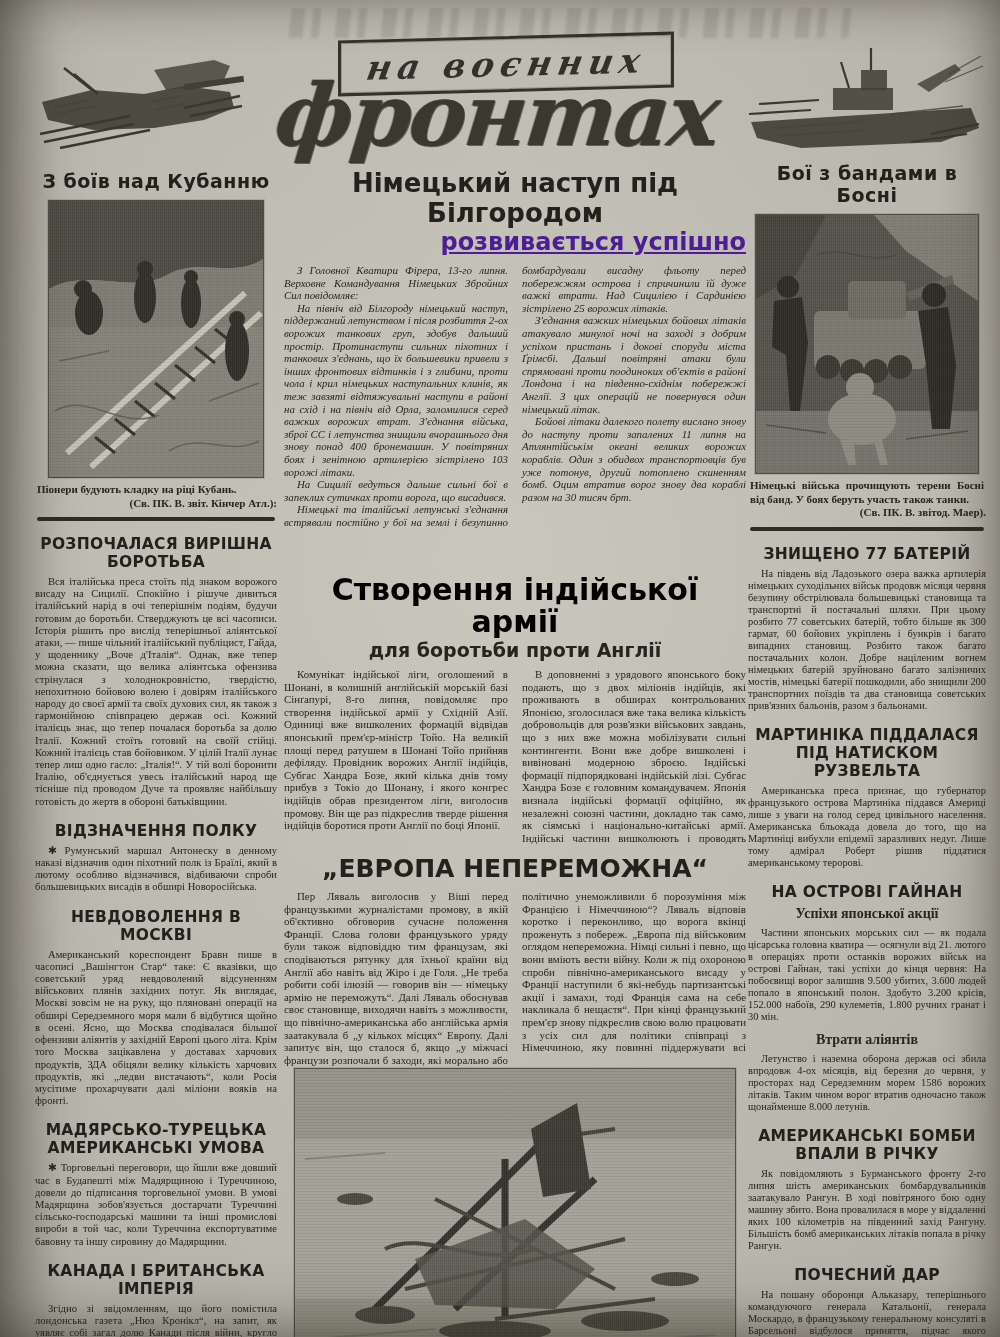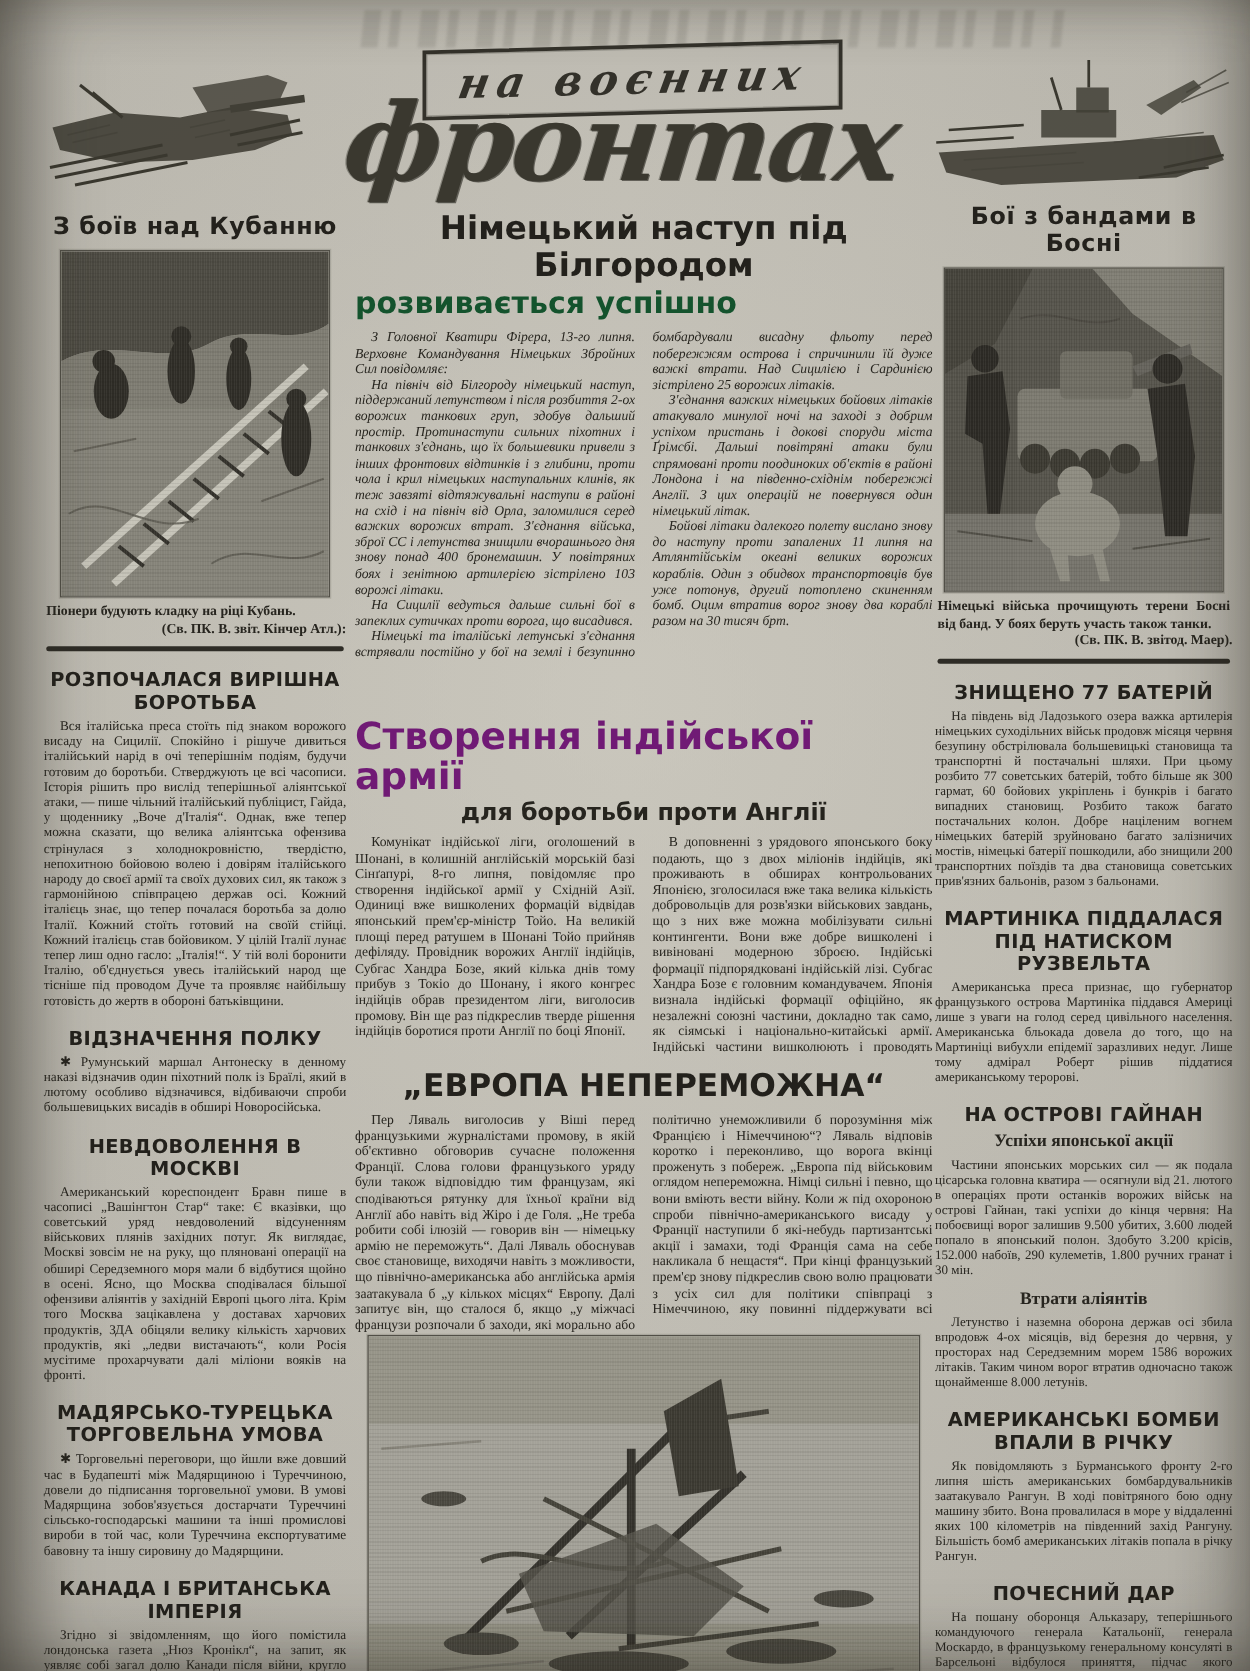--- a/index.html
+++ b/index.html
@@ -34,22 +34,22 @@
     text-shadow:1px 1px 0 rgba(35,33,27,.6),-1px 0 0 rgba(35,33,27,.35);}
   
   .col{position:absolute;top:170px;}
   .col-left{left:35px;width:242px;}
   .col-center{left:284px;width:462px;top:168px;}
   .col-right{left:748px;width:238px;top:162px;}
   
   .kicker{font:700 19px/22px "DejaVu Sans","Liberation Sans",sans-serif;text-align:center;
     letter-spacing:.5px;color:#23211c;margin:0 0 8px;}
   .main-h1{font:700 26px/30px "DejaVu Sans",sans-serif;text-align:center;color:#23211c;margin:0;}
-  .main-h2{font:700 24px/28px "DejaVu Sans",sans-serif;text-align:left;color:#14532d;margin:0 0 8px;}
-  .sec-h1{font:700 30px/32px "DejaVu Sans",sans-serif;text-align:left;color:#701a75;margin:10px 0 0;}
+  .main-h2{font:700 24px/28px "DejaVu Sans",sans-serif;text-align:right;color:#4c1d95;margin:0 0 8px;text-decoration:underline;}
+  .sec-h1{font:700 30px/32px "DejaVu Sans",sans-serif;text-align:center;color:#000000;margin:10px 0 0;}
   .sec-h2{font:700 19px/24px "DejaVu Sans",sans-serif;text-align:center;color:#26241e;margin:0 0 6px;}
   .side-h{font:700 15.5px/18px "DejaVu Sans",sans-serif;text-align:center;letter-spacing:.3px;
     color:#23211c;margin:14px 0 5px;}
   .side-sub{font:700 14px/16px "Liberation Serif",serif;text-align:center;margin:0 0 5px;}
   
   .bodytext p{margin:0;text-align:justify;text-indent:13px;}
   .col-left .bodytext p{font-size:10.6px;line-height:12.2px;}
   .col-right .bodytext p{font-size:10.4px;line-height:12.0px;}
   .two-col{column-count:2;column-gap:14px;overflow:hidden;}
   .col-center .bodytext p{font-size:10.9px;line-height:12.6px;}
@@ -185,21 +185,21 @@
         <p>✱ Румунський маршал Антонеску в денному наказі відзначив один піхотний полк із Браїлі, який в лютому особливо відзначився, відбиваючи спроби большевицьких висадів в обширі Новоросійська.</p>
       </div>
   </article>
   <article class="art">
     <h3 class="side-h">НЕВДОВОЛЕННЯ В МОСКВІ</h3>
     <div class="bodytext">
         <p>Американський кореспондент Бравн пише в часописі „Вашінгтон Стар“ таке: Є вказівки, що советський уряд невдоволений відсуненням військових плянів західних потуг. Як виглядає, Москві зовсім не на руку, що пляновані операції на обширі Середземного моря мали б відбутися щойно в осені. Ясно, що Москва сподівалася більшої офензиви аліянтів у західній Европі цього літа. Крім того Москва зацікавлена у доставах харчових продуктів, ЗДА обіцяли велику кількість харчових продуктів, які „ледви вистачають“, коли Росія мусітиме прохарчувати далі міліони вояків на фронті.</p>
       </div>
   </article>
   <article class="art">
-    <h3 class="side-h">МАДЯРСЬКО-ТУРЕЦЬКА ТОРГОВЕЛЬНА УМОВА</h3>
+    <h3 class="side-h">МАДЯРСЬКО-ТУРЕЦЬКА АМЕРИКАНСЬКІ УМОВА</h3>
     <div class="bodytext">
         <p>✱ Торговельні переговори, що йшли вже довший час в Будапешті між Мадярщиною і Туреччиною, довели до підписання торговельної умови. В умові Мадярщина зобов'язується достарчати Туреччині сільсько-господарські машини та інші промислові вироби в той час, коли Туреччина експортуватиме бавовну та іншу сировину до Мадярщини.</p>
       </div>
   </article>
   <article class="art">
     <h3 class="side-h">КАНАДА І БРИТАНСЬКА ІМПЕРІЯ</h3>
     <div class="bodytext">
         <p>Згідно зі звідомленням, що його помістила лондонська газета „Нюз Кронікл“, на запит, як уявляє собі загал долю Канади після війни, кругло половина запитаних канадійців висловилася за виступленням їхньої країни зі союзу британських держав. Вони домагалися почасти незалежности, почасти прилучення до ЗДА.</p>
       </div>
   </article>

